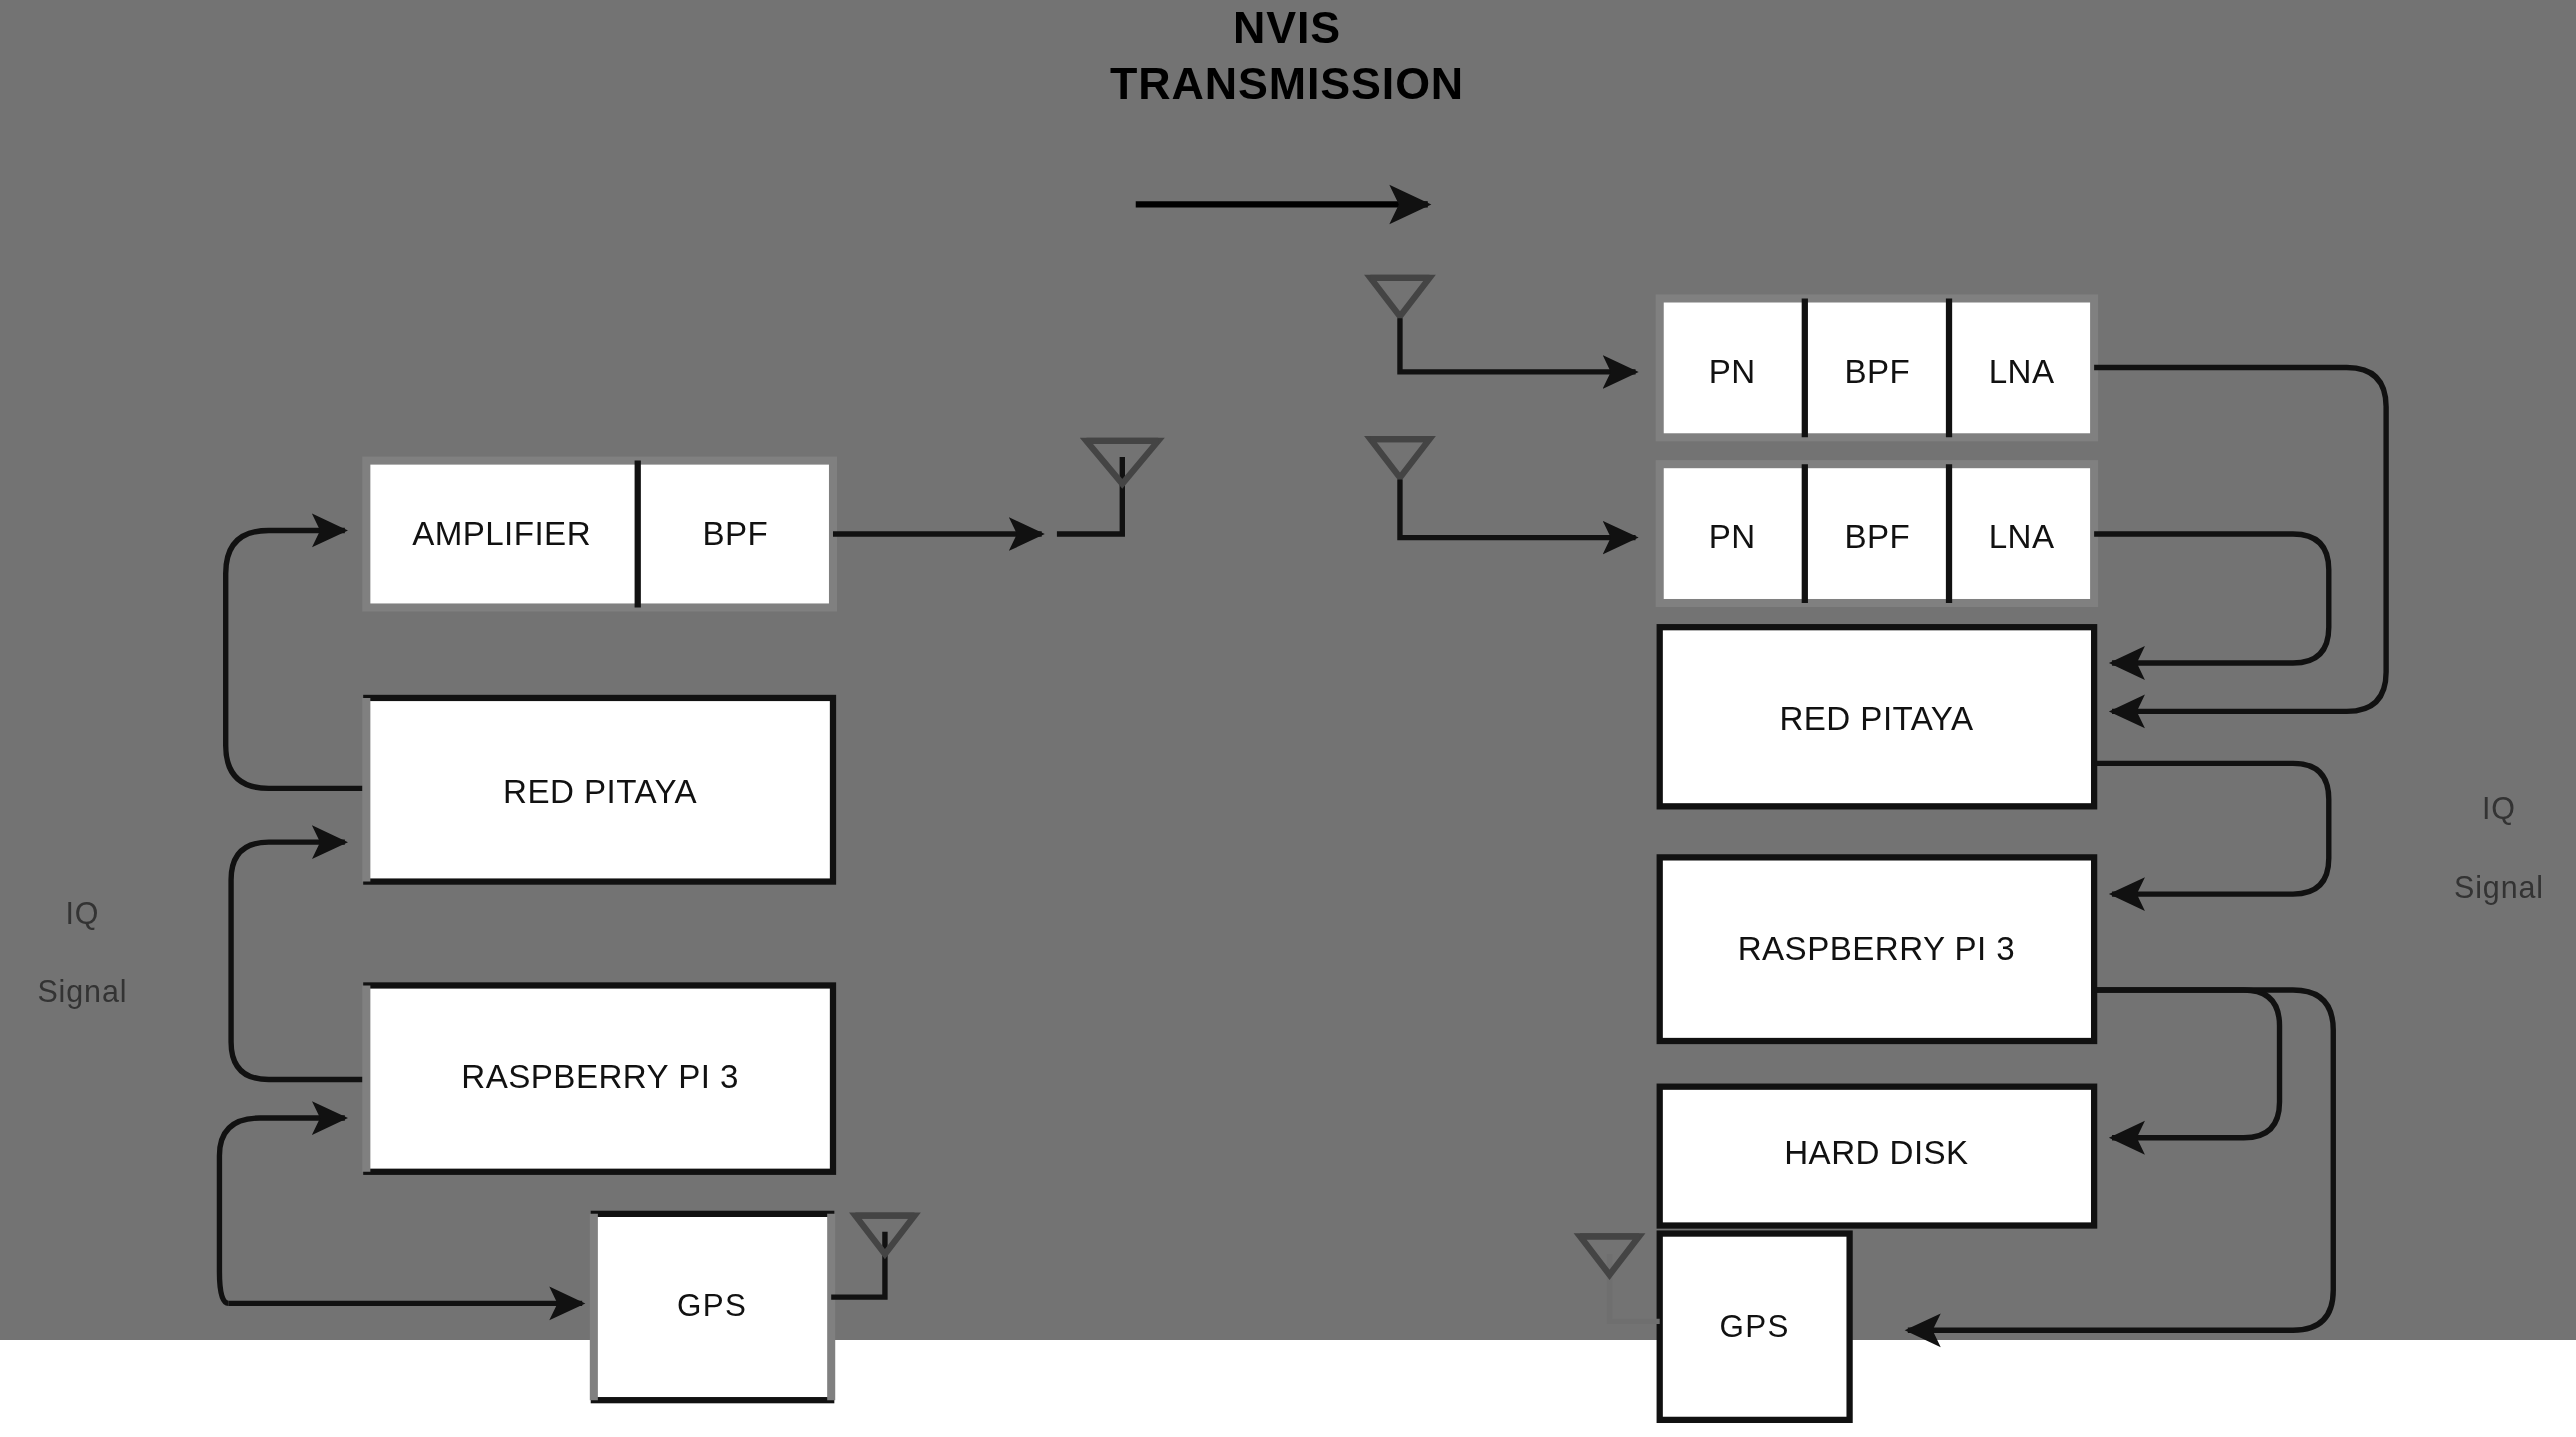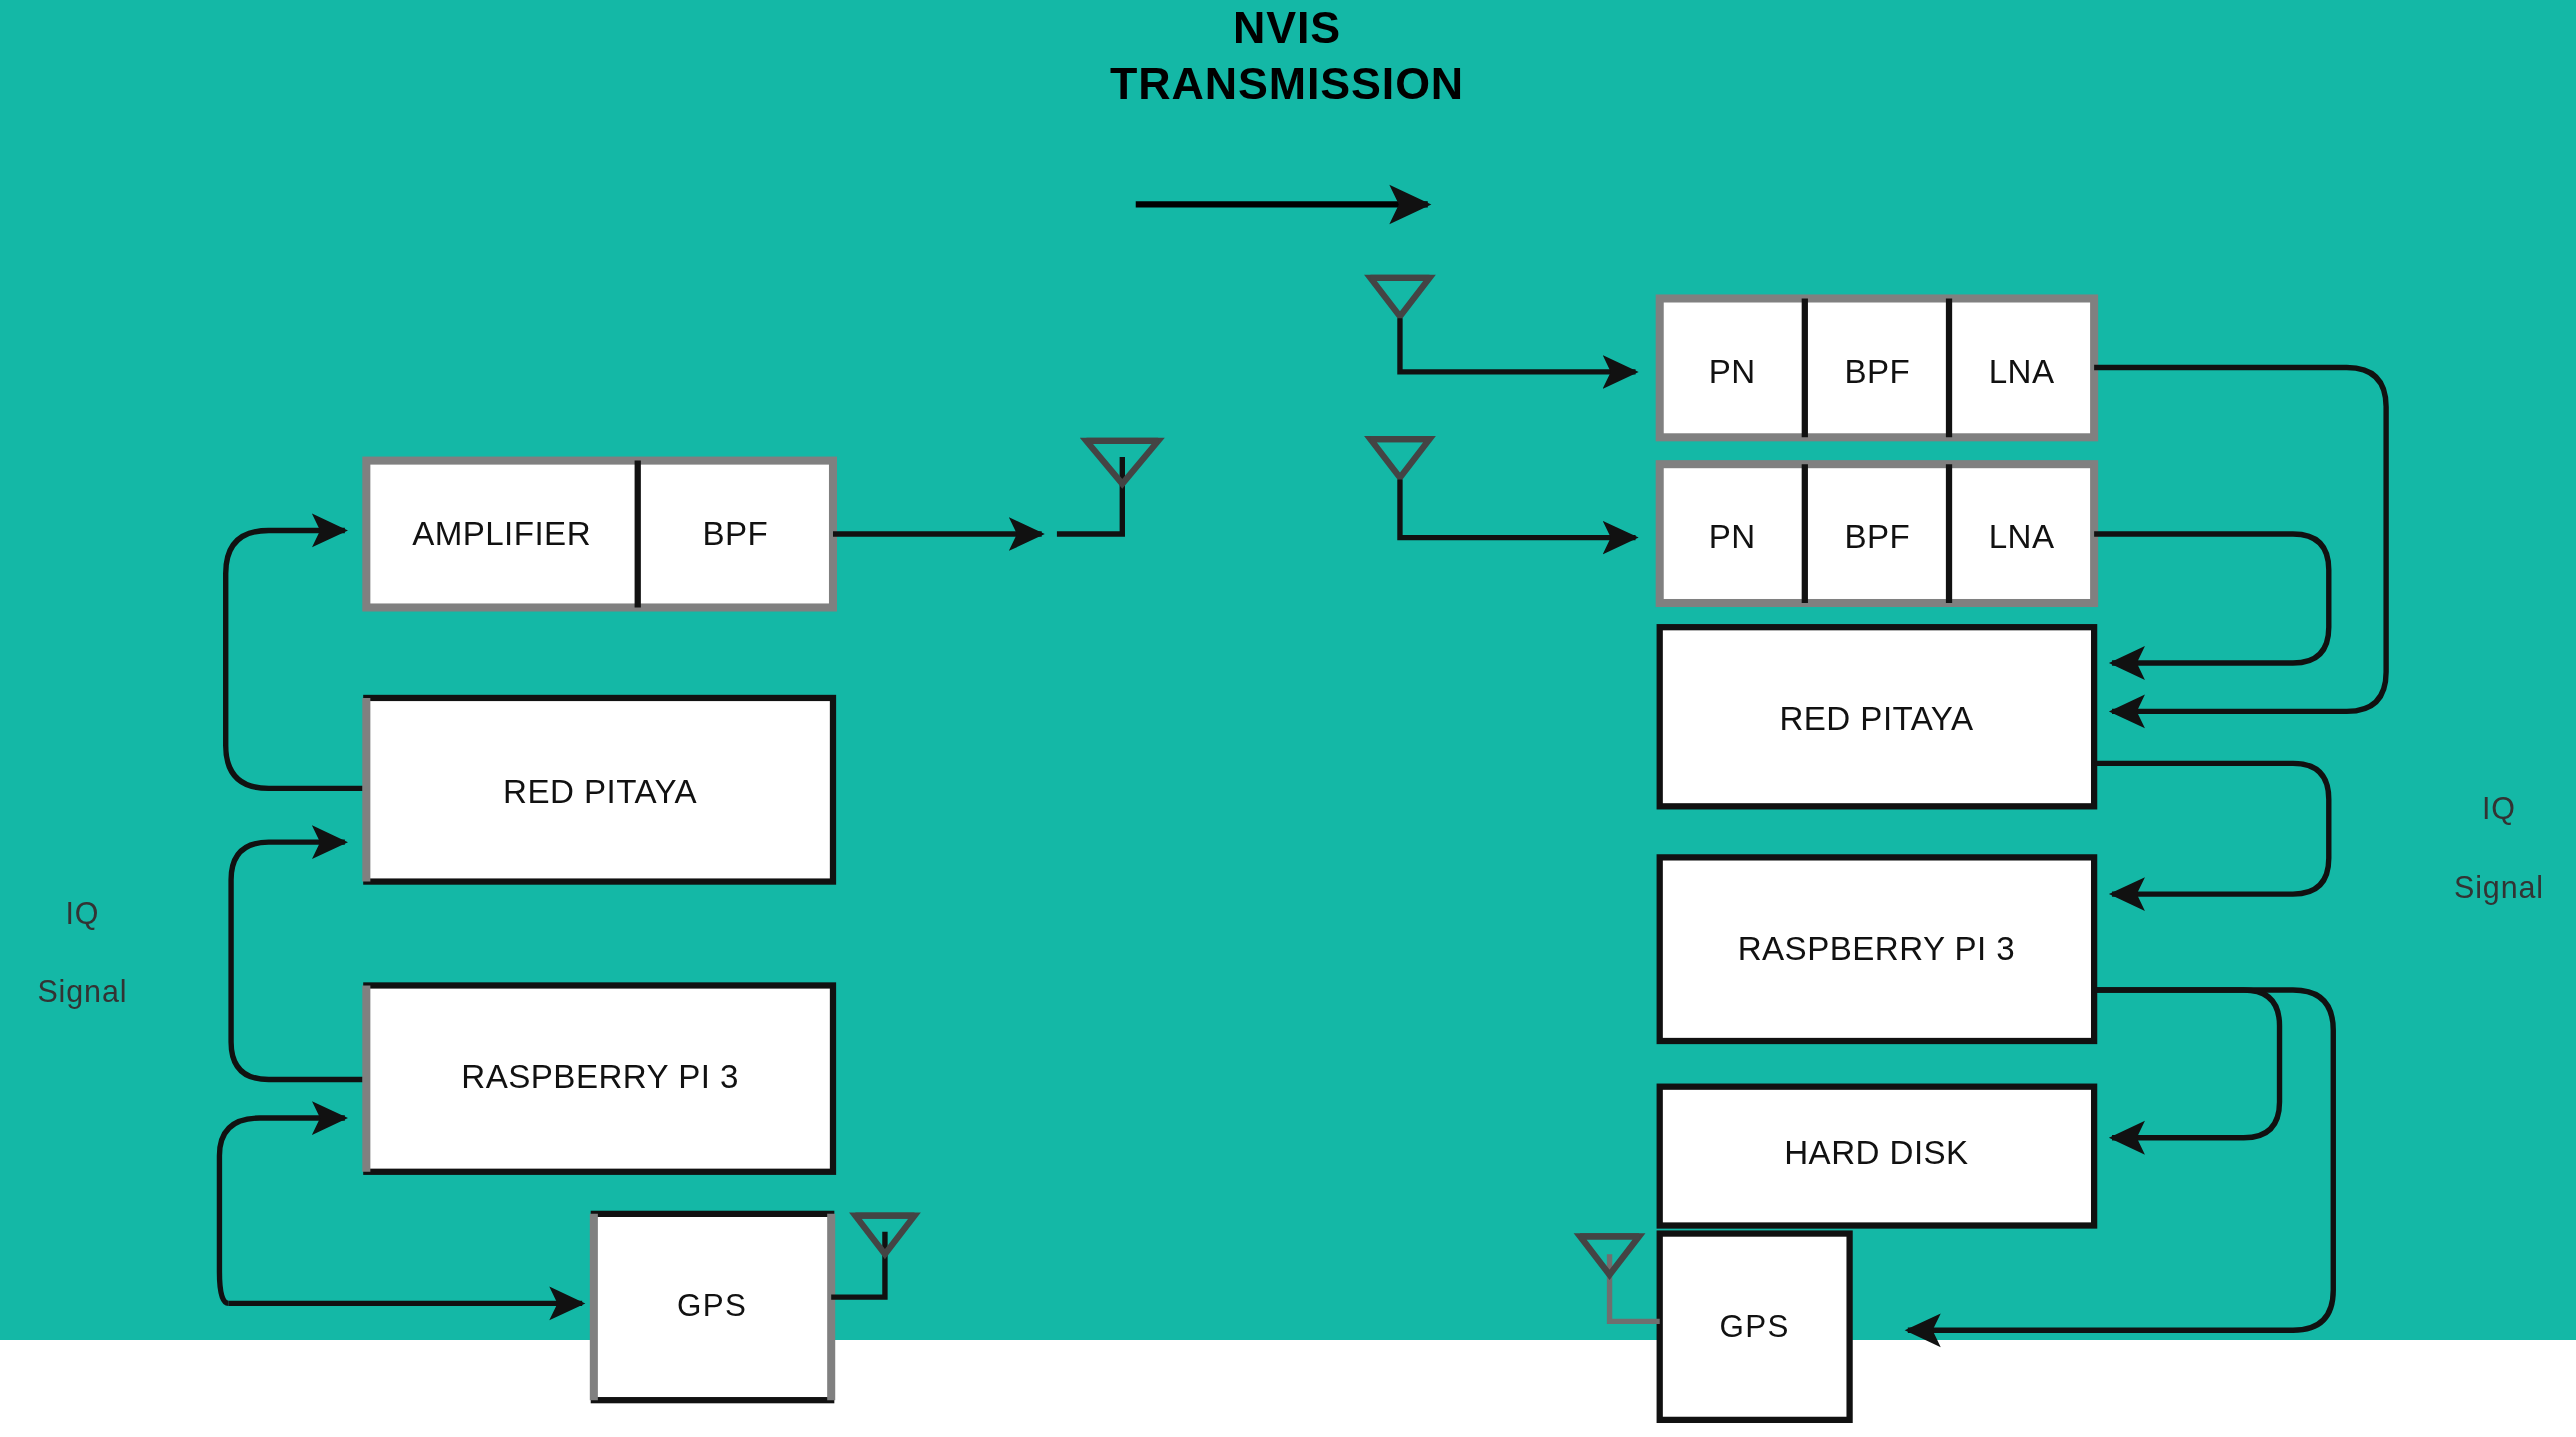--- a/index.html
+++ b/index.html
@@ -10,21 +10,21 @@
   body {
     width: 2576px;
     height: 1438px;
     font-family: "Liberation Sans", sans-serif;
     overflow: hidden;
   }
   #diagram-root {
     position: relative;
     width: 2576px;
     height: 1340px;
-    background: #14b8a6;
+    background: #737373;
   }
   svg#diagram-svg {
     position: absolute;
     top: 0; left: 0;
     width: 2576px;
     height: 1438px;
     display: block;
   }
   .blk-label {
     font-family: "Liberation Sans", sans-serif;

